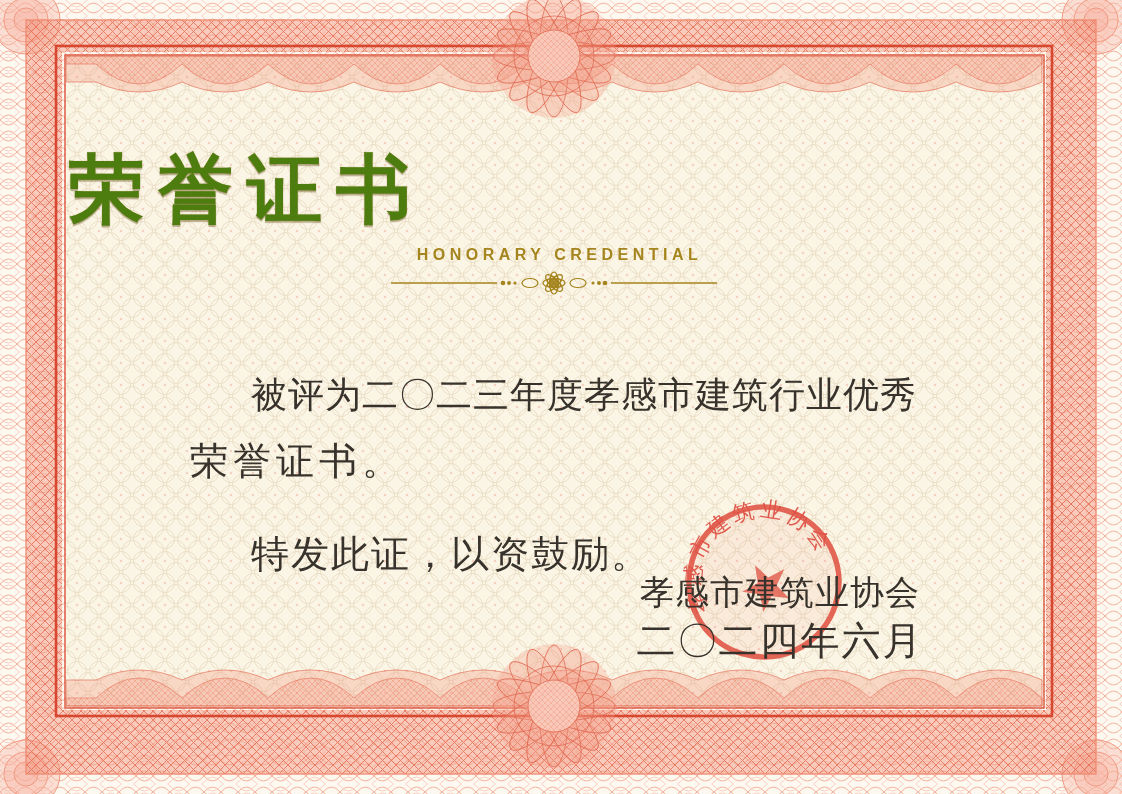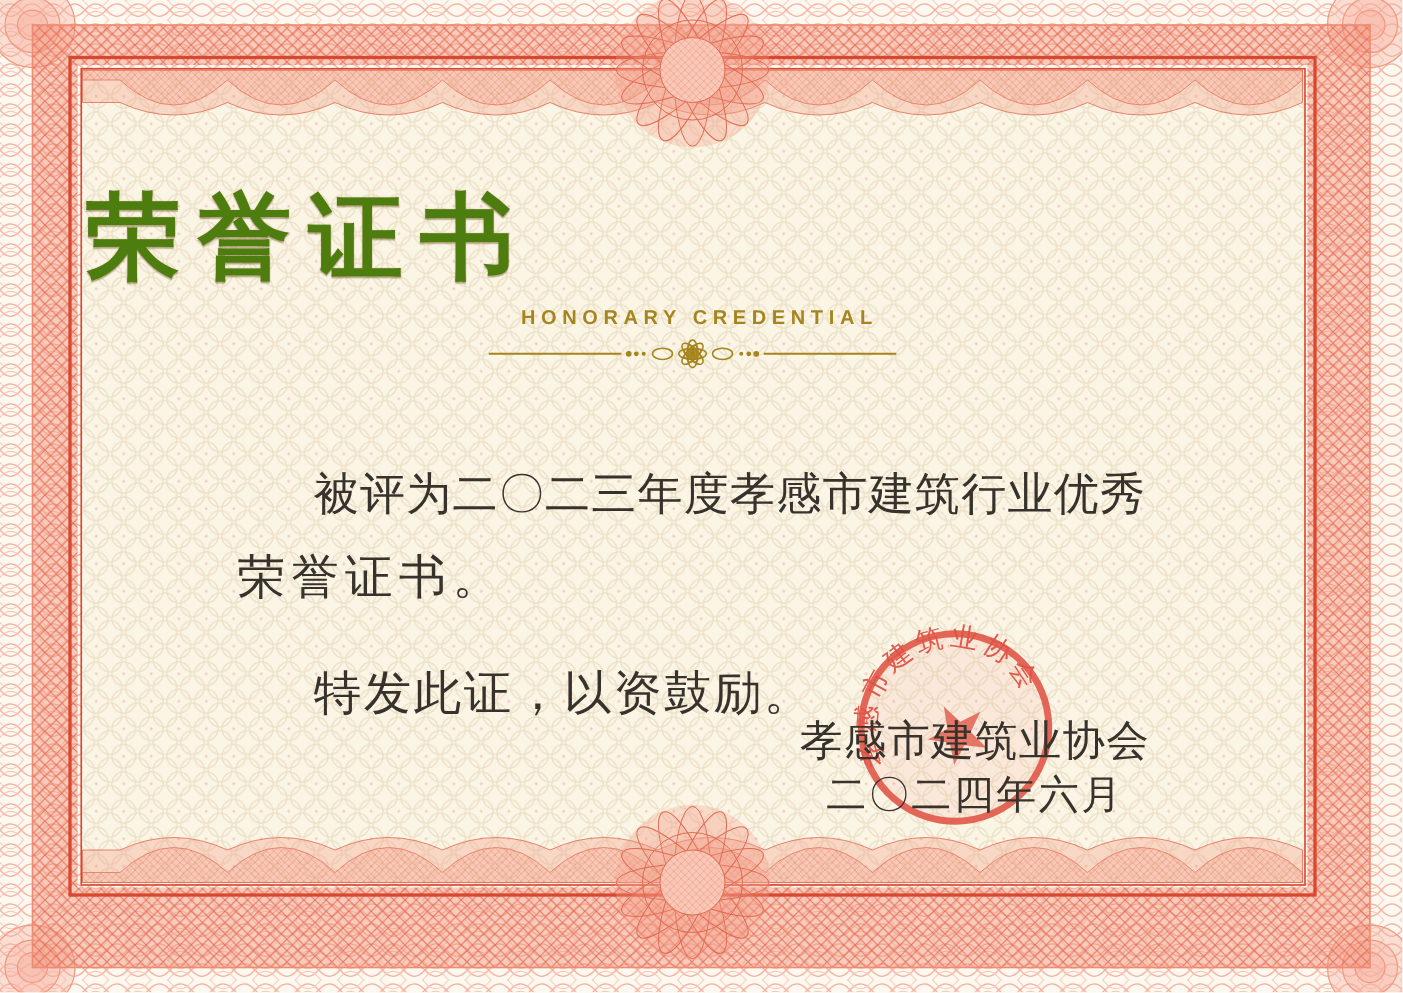--- a/index.html
+++ b/index.html
@@ -24,21 +24,21 @@
     font-weight:bold;font-size:16px;letter-spacing:4.5px;padding-left:4.5px;
     color:#a5851e;
   }
   .ink{color:#37322b;}
   .recipient{left:190px;top:308px;font-size:37px;}
   .recipient .nm{letter-spacing:8px;}
   .bline1{left:251px;top:371px;font-size:36px;letter-spacing:1px;}
   .bline2{left:190px;top:436px;font-size:38px;letter-spacing:5px;}
   .bline3{left:251px;top:497px;font-size:38px;letter-spacing:2px;margin-top:32px;}
   .issuer{left:595px;top:570px;width:370px;text-align:center;font-size:34px;letter-spacing:1px;}
-  .cdate{left:595px;top:614px;width:370px;text-align:center;font-size:32px;letter-spacing:2px;}
+  .cdate{left:595px;top:614px;width:370px;text-align:center;font-size:39px;letter-spacing:2px;}
   #sealSvg{position:absolute;left:678px;top:496px;}
   #dividerSvg{position:absolute;left:387px;top:270px;}
 </style>
 </head>
 <body>
 
 <div id="stage">
 
   <svg class="layer" width="1122" height="794" viewBox="0 0 1122 794">
     <defs>

